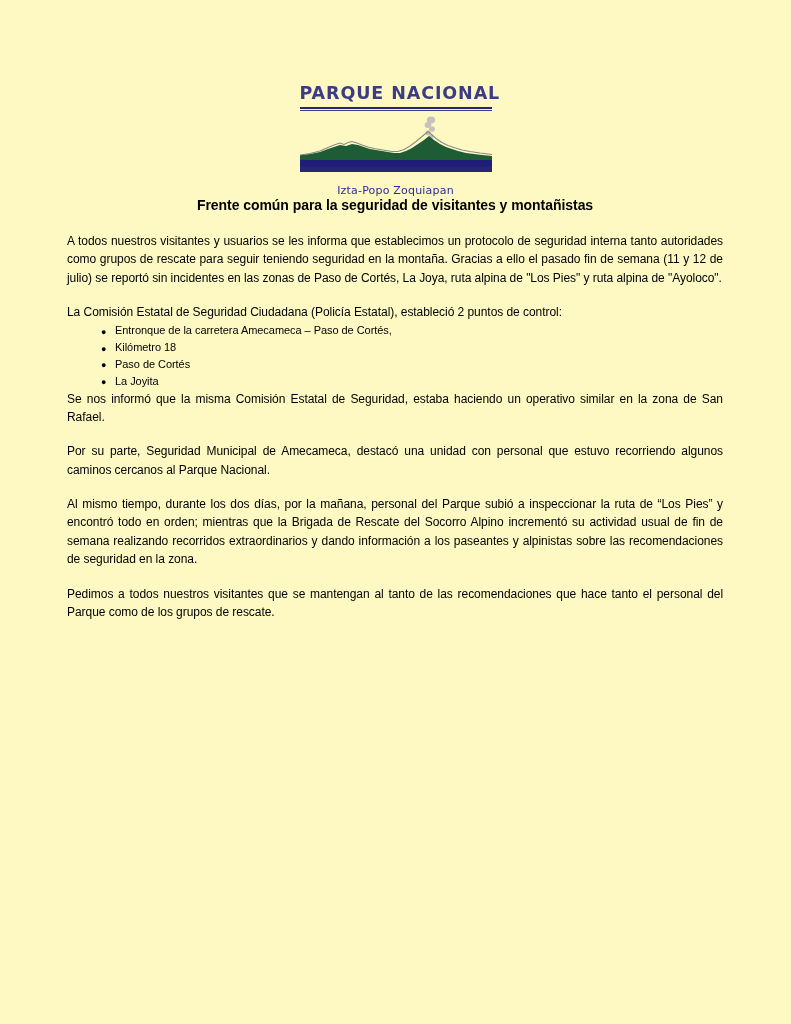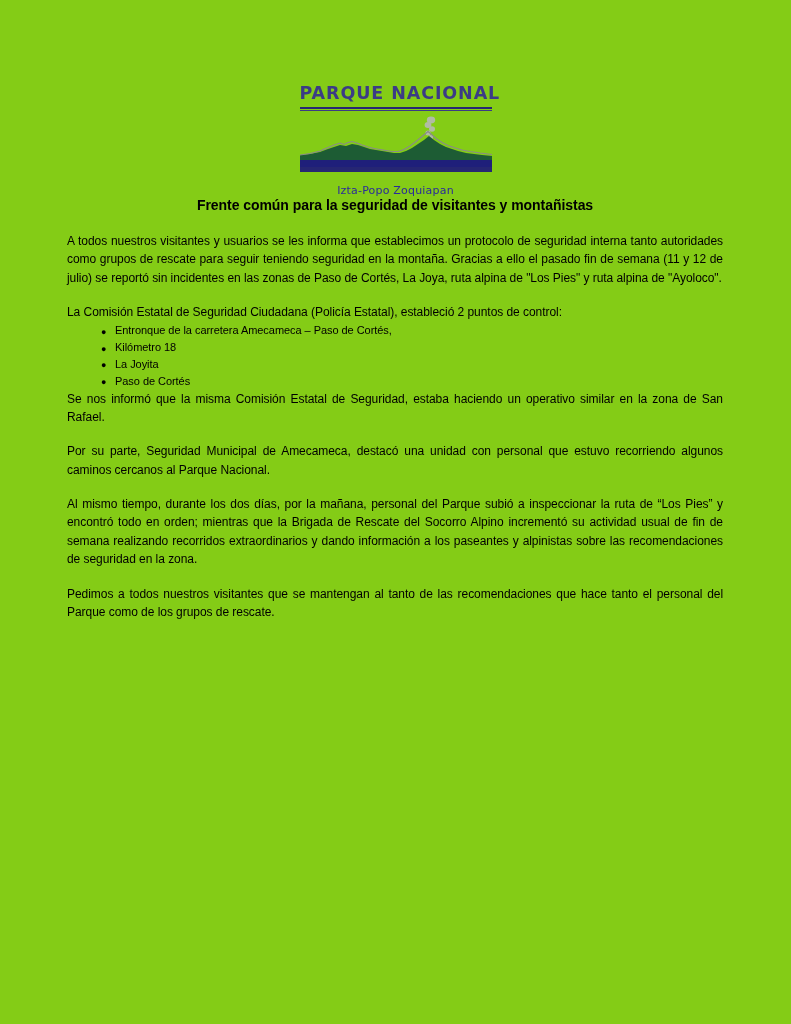--- a/index.html
+++ b/index.html
@@ -10,21 +10,21 @@
   }
   body {
     font-family: "Liberation Sans", sans-serif;
     color: #000000;
   }
   .page {
     position: relative;
     width: 791px;
     height: 1024px;
     margin: 0 auto;
-    background: #84cc16;
+    background: #fef9c3;
     overflow: hidden;
     box-sizing: border-box;
   }
 
   
   .logo-block {
     width: 100%;
     padding-top: 84px;
     display: flex;
     flex-direction: column;
@@ -178,22 +178,22 @@
 
     <h1 class="doc-title">Frente común para la seguridad de visitantes y montañistas</h1>
 
     <p class="para">A todos nuestros visitantes y usuarios se les informa que establecimos un protocolo de seguridad interna tanto autoridades como grupos de rescate para seguir teniendo seguridad en la montaña. Gracias a ello el pasado fin de semana (11 y 12 de julio) se reportó sin incidentes en las zonas de Paso de Cortés, La Joya, ruta alpina de "Los Pies" y ruta alpina de "Ayoloco".</p>
 
     <p class="para lead-in">La Comisión Estatal de Seguridad Ciudadana (Policía Estatal), estableció 2 puntos de control:</p>
 
     <ul class="control-points">
       <li>Entronque de la carretera Amecameca – Paso de Cortés,</li>
       <li>Kilómetro 18</li>
+      <li>Paso de Cortés</li>
       <li>La Joyita</li>
-      <li>Paso de Cortés</li>
     </ul>
 
     <p class="para">Se nos informó que la misma Comisión Estatal de Seguridad, estaba haciendo un operativo similar en la zona de San Rafael.</p>
 
     <p class="para">Por su parte, Seguridad Municipal de Amecameca, destacó una unidad con personal que estuvo recorriendo algunos caminos cercanos al Parque Nacional.</p>
 
     <p class="para">Al mismo tiempo, durante los dos días, por la mañana, personal del Parque subió a inspeccionar la ruta de “Los Pies” y encontró todo en orden; mientras que la Brigada de Rescate del Socorro Alpino incrementó su actividad usual de fin de semana realizando recorridos extraordinarios y dando información a los paseantes y alpinistas sobre las recomendaciones de seguridad en la zona.</p>
 
     <p class="para tight">Pedimos a todos nuestros visitantes que se mantengan al tanto de las recomendaciones que hace tanto el personal del Parque como de los grupos de rescate.</p>
 

